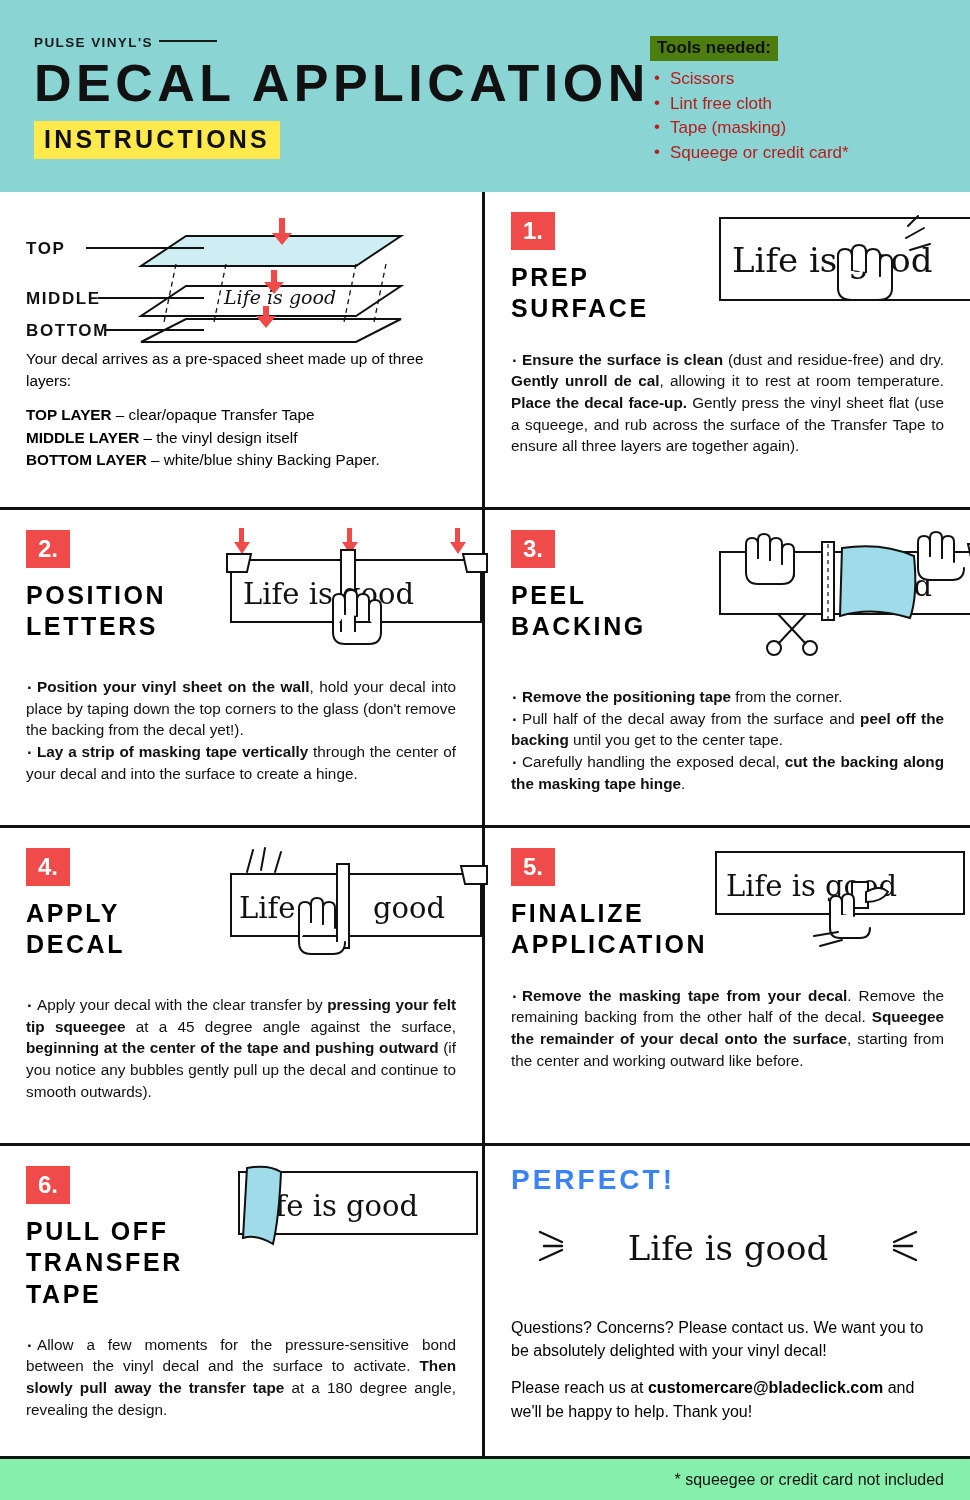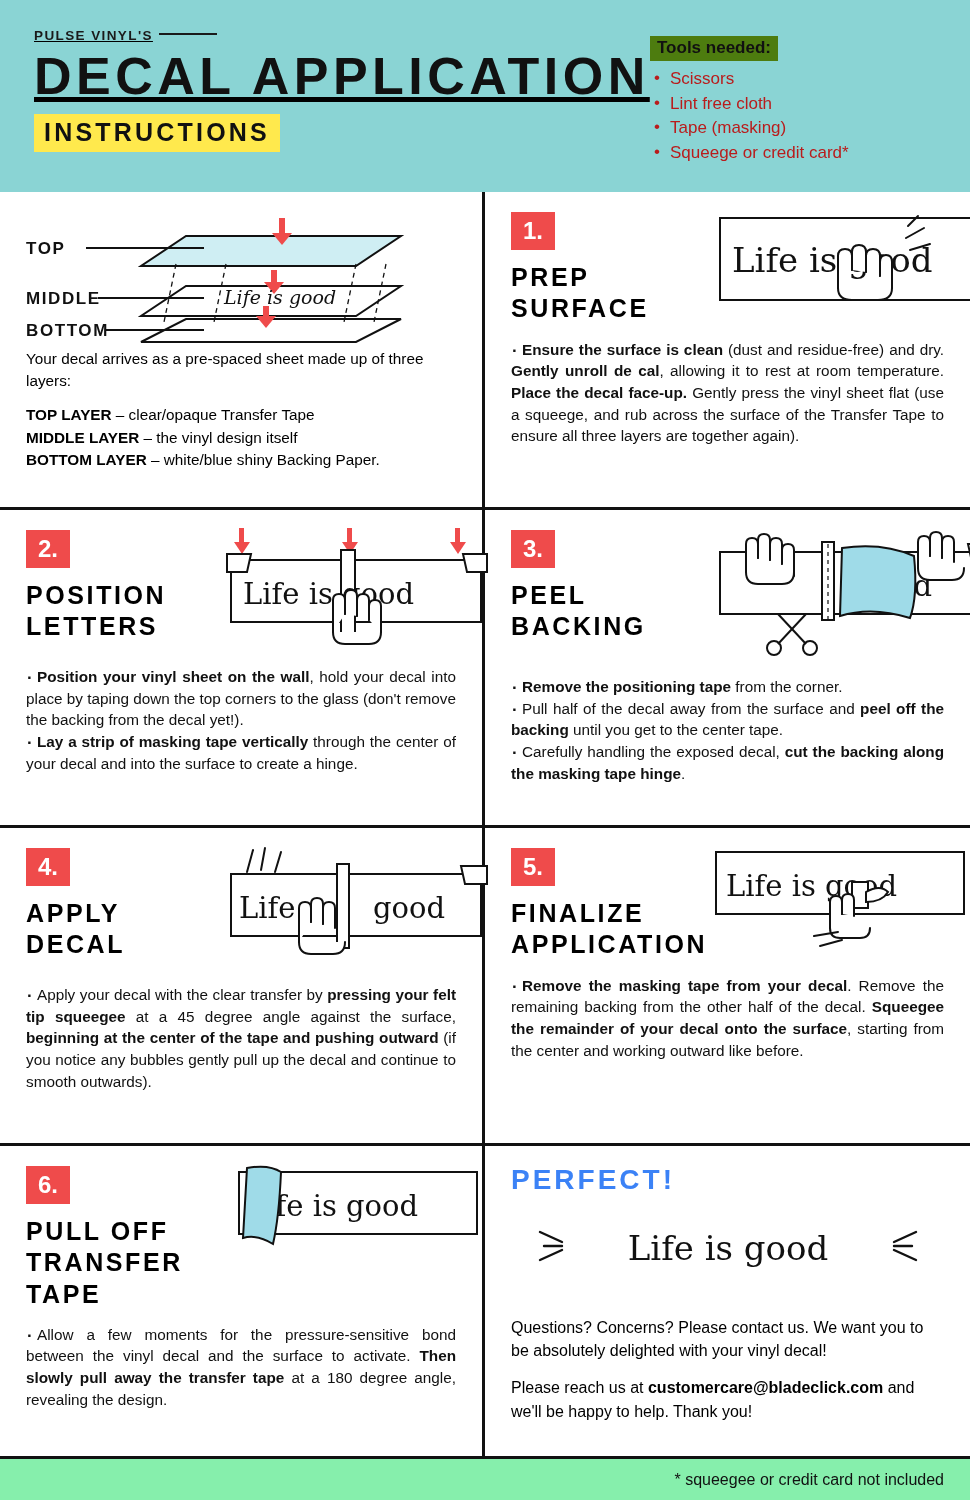--- a/index.html
+++ b/index.html
@@ -13,22 +13,21 @@
     width: 970px; height: 1500px;
     background: #ffffff;
     overflow: hidden;
   }
 
   
   .header {
     position: relative;
     height: 192px;
     background: #8ad4d4;
-    padding: 28px 26px 0 34px;
-    text-decoration: underline;
+    padding: 35px 26px 0 34px;
   }
   .brand-row {
     display: flex;
     align-items: center;
     gap: 6px;
   }
   .brand {
     font-size: 13.5px;
     font-weight: bold;
     letter-spacing: 1.4px;
@@ -137,21 +136,21 @@
     flex: 0 0 auto;
   }
   .head-left .num { margin-bottom: 12px; }
   .illus {
     flex: 1 1 auto;
     position: relative;
   }
 
   
   .body {
-    margin-top: 14px;
+    margin-top: 24px;
     font-size: 15.3px;
     line-height: 1.42;
     color: #111;
     text-align: justify;
   }
   .body b { font-weight: bold; }
   .bullet { position: relative; padding-left: 11px; }
   .bullet:before {
     content: "\00B7";
     position: absolute; left: 1px; top: -2px;

